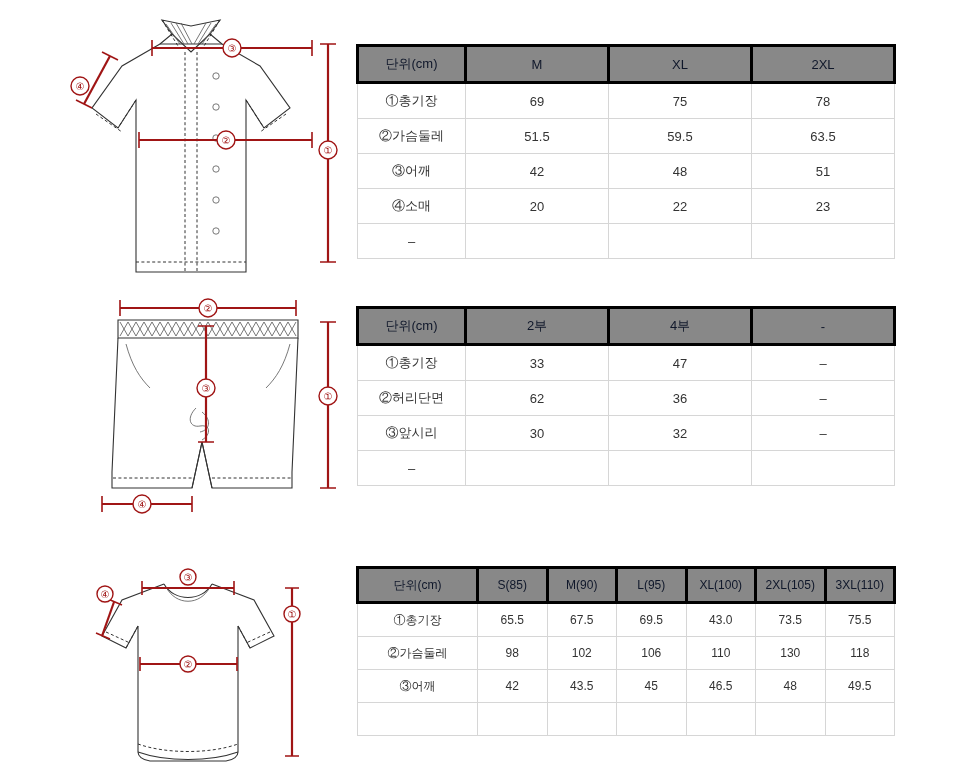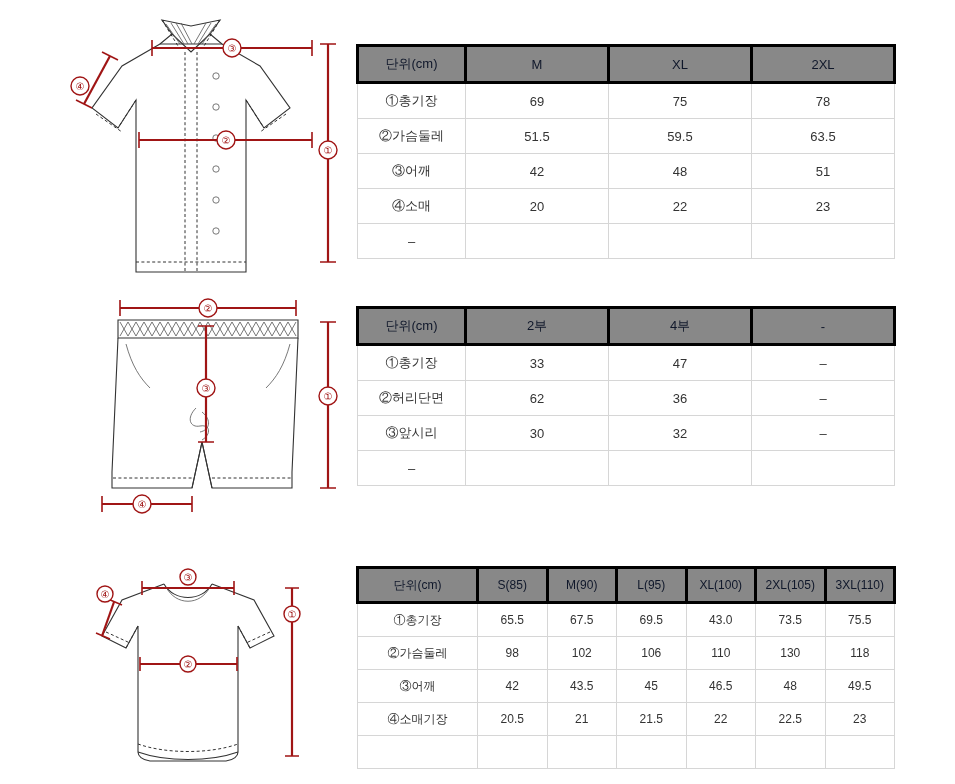--- a/index.html
+++ b/index.html
@@ -385,29 +385,20 @@
         <tr>
           <td class="lbl">③어깨</td>
           <td>42</td>
           <td>43.5</td>
           <td>45</td>
           <td>46.5</td>
           <td>48</td>
           <td>49.5</td>
         </tr>
         <tr>
-          <td class="lbl">④소매기장</td>
-          <td>20.5</td>
-          <td>21</td>
-          <td>21.5</td>
-          <td>22</td>
-          <td>22.5</td>
-          <td>23</td>
-        </tr>
-        <tr>
           <td class="lbl"></td>
           <td></td>
           <td></td>
           <td></td>
           <td></td>
           <td></td>
           <td></td>
         </tr>
       </tbody>
     </table>

